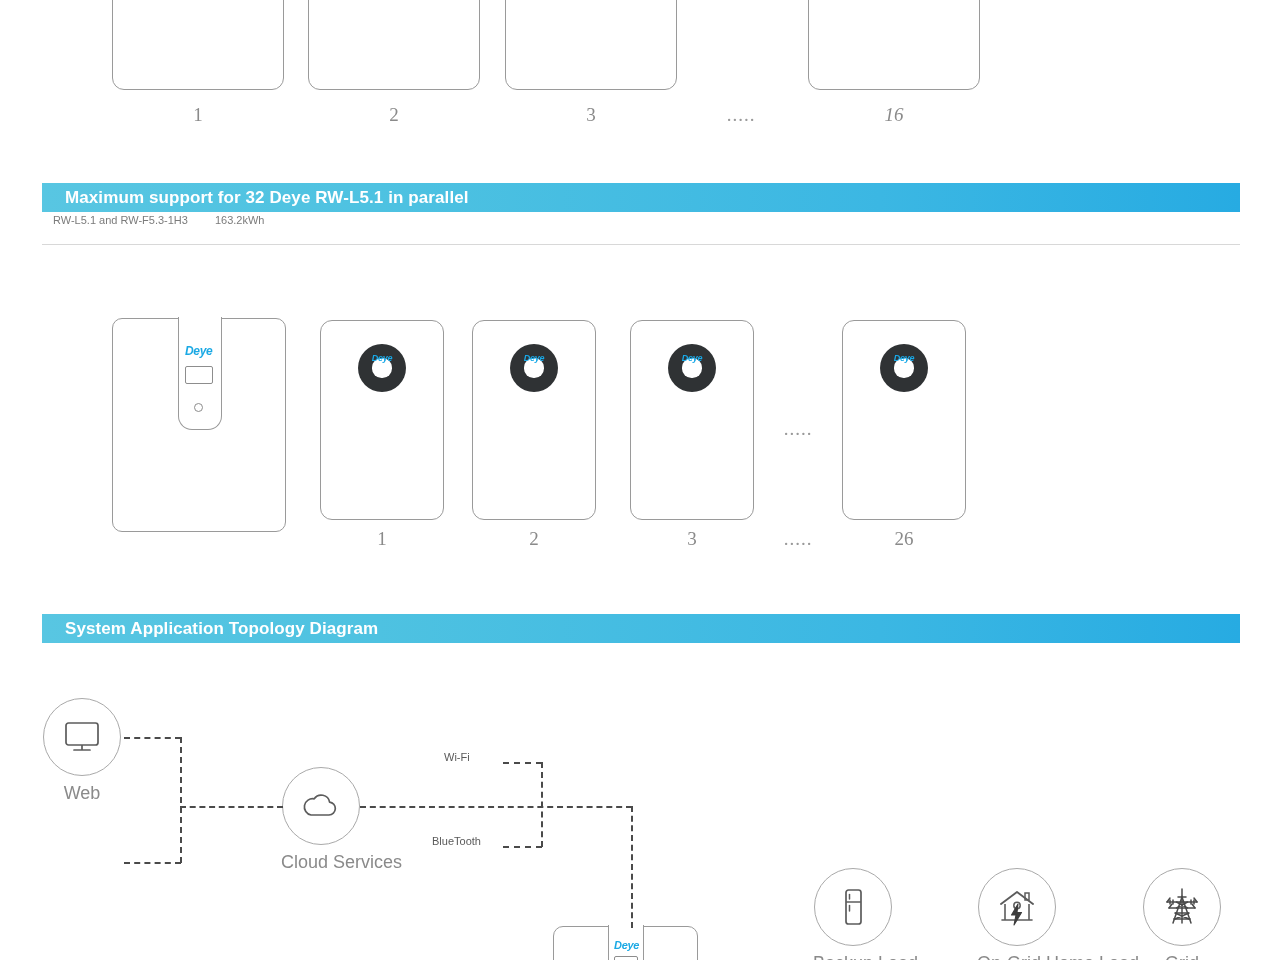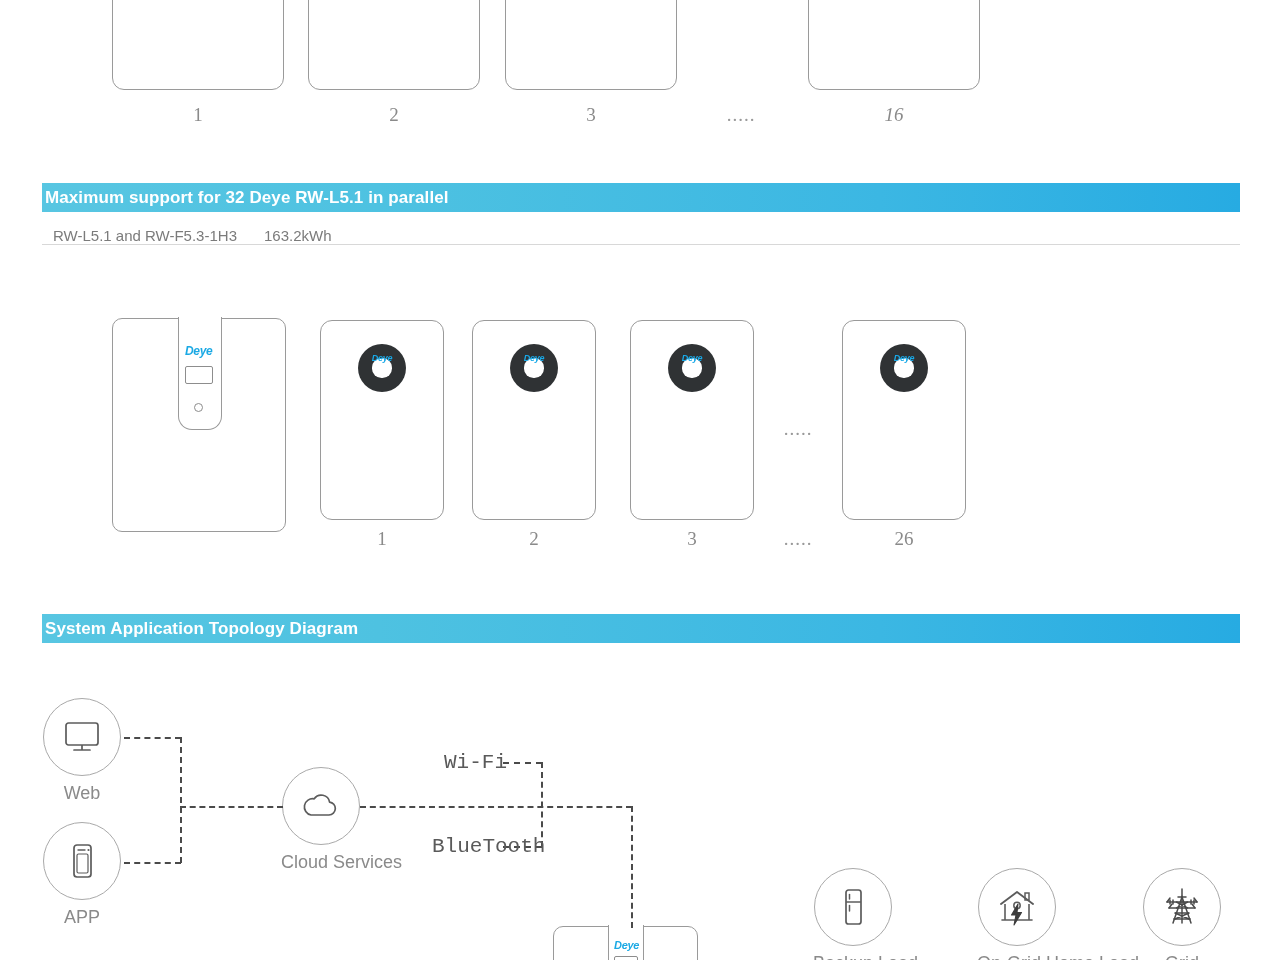--- a/index.html
+++ b/index.html
@@ -17,30 +17,30 @@
     position:absolute;
     height:29px;
     background:linear-gradient(90deg,#58C6E2 0%,#4EC2E1 28%,#3BB7E3 70%,#27ABE2 100%);
     display:flex;align-items:center;
   }
   .bar-title{
     color:#ffffff;
     font-size:17px;
     font-weight:bold;
     letter-spacing:.1px;
-    padding-left:3px;
+    padding-left:23px;
     white-space:nowrap;
   }
   .spec-row{
     position:absolute;
     height:30px;
-    display:flex;align-items:flex-end;
+    display:flex;align-items:flex-start;
     border-bottom:1px solid #d8d8d8;
     color:#7b7b7b;
-    font-size:15px;
+    font-size:11px;
   }
   .spec-model{padding-left:11px;}
   .spec-cap{padding-left:27px;}
 
   
   .mod{
     position:absolute;
     border:1px solid #9a9a9a;
     border-radius:12px;
     background:#ffffff;
@@ -143,22 +143,22 @@
   }
   .ic-circle svg{display:block;}
 
   
   .dh{position:absolute;height:0;border-top:2px dashed #4a4a4a;}
   .dv{position:absolute;width:0;border-left:2px dashed #4a4a4a;}
 
   .conn-label{
     position:absolute;
     color:#5a5a5a;
-    font-size:21px;
-    font-family:Liberation Mono, monospace;
+    font-size:11px;
+    font-family:Liberation Sans, sans-serif;
     white-space:nowrap;
   }
 </style>
 </head>
 <body>
 
 <div class="page">
 
   <div class="mod" style="left:112px;top:-80px;width:172px;height:170px;"></div>
   <div class="mod" style="left:308px;top:-80px;width:172px;height:170px;"></div>
@@ -226,31 +226,20 @@
     <div class="ic-circle">
       <svg width="44" height="40" viewBox="0 0 44 40">
         <rect x="6" y="6" width="32" height="22" rx="2.5" fill="none" stroke="#5c5c5c" stroke-width="1.7"></rect>
         <line x1="14" y1="33" x2="30" y2="33" stroke="#5c5c5c" stroke-width="1.7" stroke-linecap="round"></line>
         <line x1="22" y1="28" x2="22" y2="33" stroke="#5c5c5c" stroke-width="1.7"></line>
       </svg>
     </div>
     <div class="ic-label">Web</div>
   </div>
 
-  <div class="ic-wrap" style="left:42px;top:822px;width:80px;">
-    <div class="ic-circle">
-      <svg width="44" height="44" viewBox="0 0 44 44">
-        <rect x="14" y="6" width="17" height="32" rx="3" fill="none" stroke="#5c5c5c" stroke-width="1.7"></rect>
-        <line x1="18" y1="11" x2="25" y2="11" stroke="#5c5c5c" stroke-width="1.4" stroke-linecap="round"></line>
-        <circle cx="28.5" cy="11" r="1.1" fill="#5c5c5c"></circle>
-        <rect x="17" y="15" width="11" height="19" rx="1.5" fill="none" stroke="#5c5c5c" stroke-width="1.2"></rect>
-      </svg>
-    </div>
-    <div class="ic-label">APP</div>
-  </div>
 
   <div class="ic-wrap" style="left:281px;top:767px;width:80px;">
     <div class="ic-circle">
       <svg width="46" height="34" viewBox="0 0 46 34">
         <path d="M13 26 h18 a6.5 6.5 0 0 0 .6 -12.95 a8.5 8.5 0 0 0 -15.4 -3.2 A6.4 6.4 0 0 0 13 26 z" fill="none" stroke="#5c5c5c" stroke-width="1.7" stroke-linejoin="round"></path>
       </svg>
     </div>
     <div class="ic-label">Cloud Services</div>
   </div>
 

